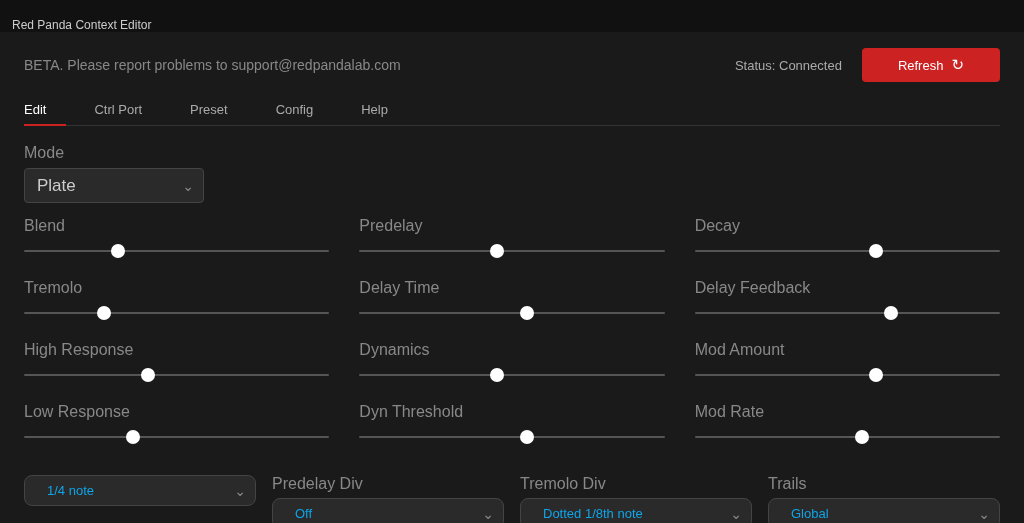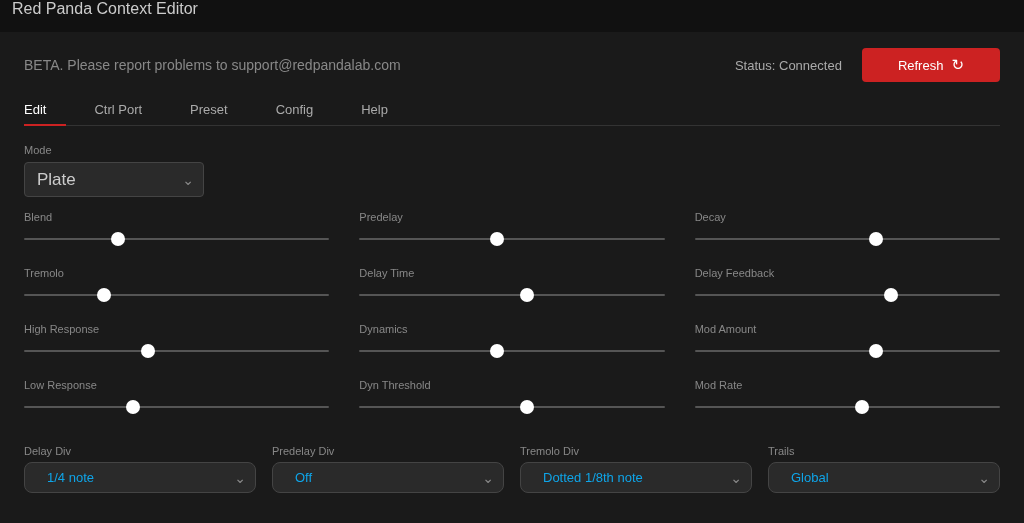--- a/index.html
+++ b/index.html
@@ -8,24 +8,24 @@
       font-family: -apple-system, BlinkMacSystemFont, 'Segoe UI', sans-serif;
       color: #ccc;
       width: 1024px;
       height: 523px;
       overflow: hidden;
     }
     .title-bar {
       background: #111;
       height: 32px;
       display: flex;
-      align-items: flex-start;
+      align-items: flex-end;
       padding: 0 12px;
       color: #aaa;
-      font-size: 16px;
+      font-size: 12px;
     }
     .title-bar span { color: #ccc; font-weight: 500; }
     .main-content {
       padding: 16px 24px;
     }
     .top-bar {
       display: flex;
       align-items: center;
       justify-content: space-between;
       margin-bottom: 14px;
@@ -88,21 +88,21 @@
     .controls-grid {
       display: grid;
       grid-template-columns: 1fr 1fr 1fr;
       gap: 16px 30px;
     }
 
     .mode-row {
       margin-bottom: 14px;
     }
     .control-label {
-      font-size: 11px;
+      font-size: 16px;
       color: #888;
       margin-bottom: 6px;
     }
     .select-wrapper {
       position: relative;
       width: 180px;
     }
     .select-wrapper select {
       width: 100%;
       background: #2a2a2a;
@@ -290,21 +290,20 @@
       </div>
       <div class="slider-row">
         <div class="control-label">Mod Rate</div>
         <input type="range" min="0" max="100" value="55" style="">
       </div>
     </div>
   </div>
 
   <div class="bottom-dropdowns">
     <div class="dropdown-group">
-      <div class="control-label">Delay Div</div>
       <div class="dropdown-select-wrapper">
         <select>
           <option>Off</option>
           <option>1/16 note</option>
           <option>1/8 note</option>
           <option selected="">1/4 note</option>
           <option>1/2 note</option>
           <option>Whole note</option>
         </select>
       </div>

